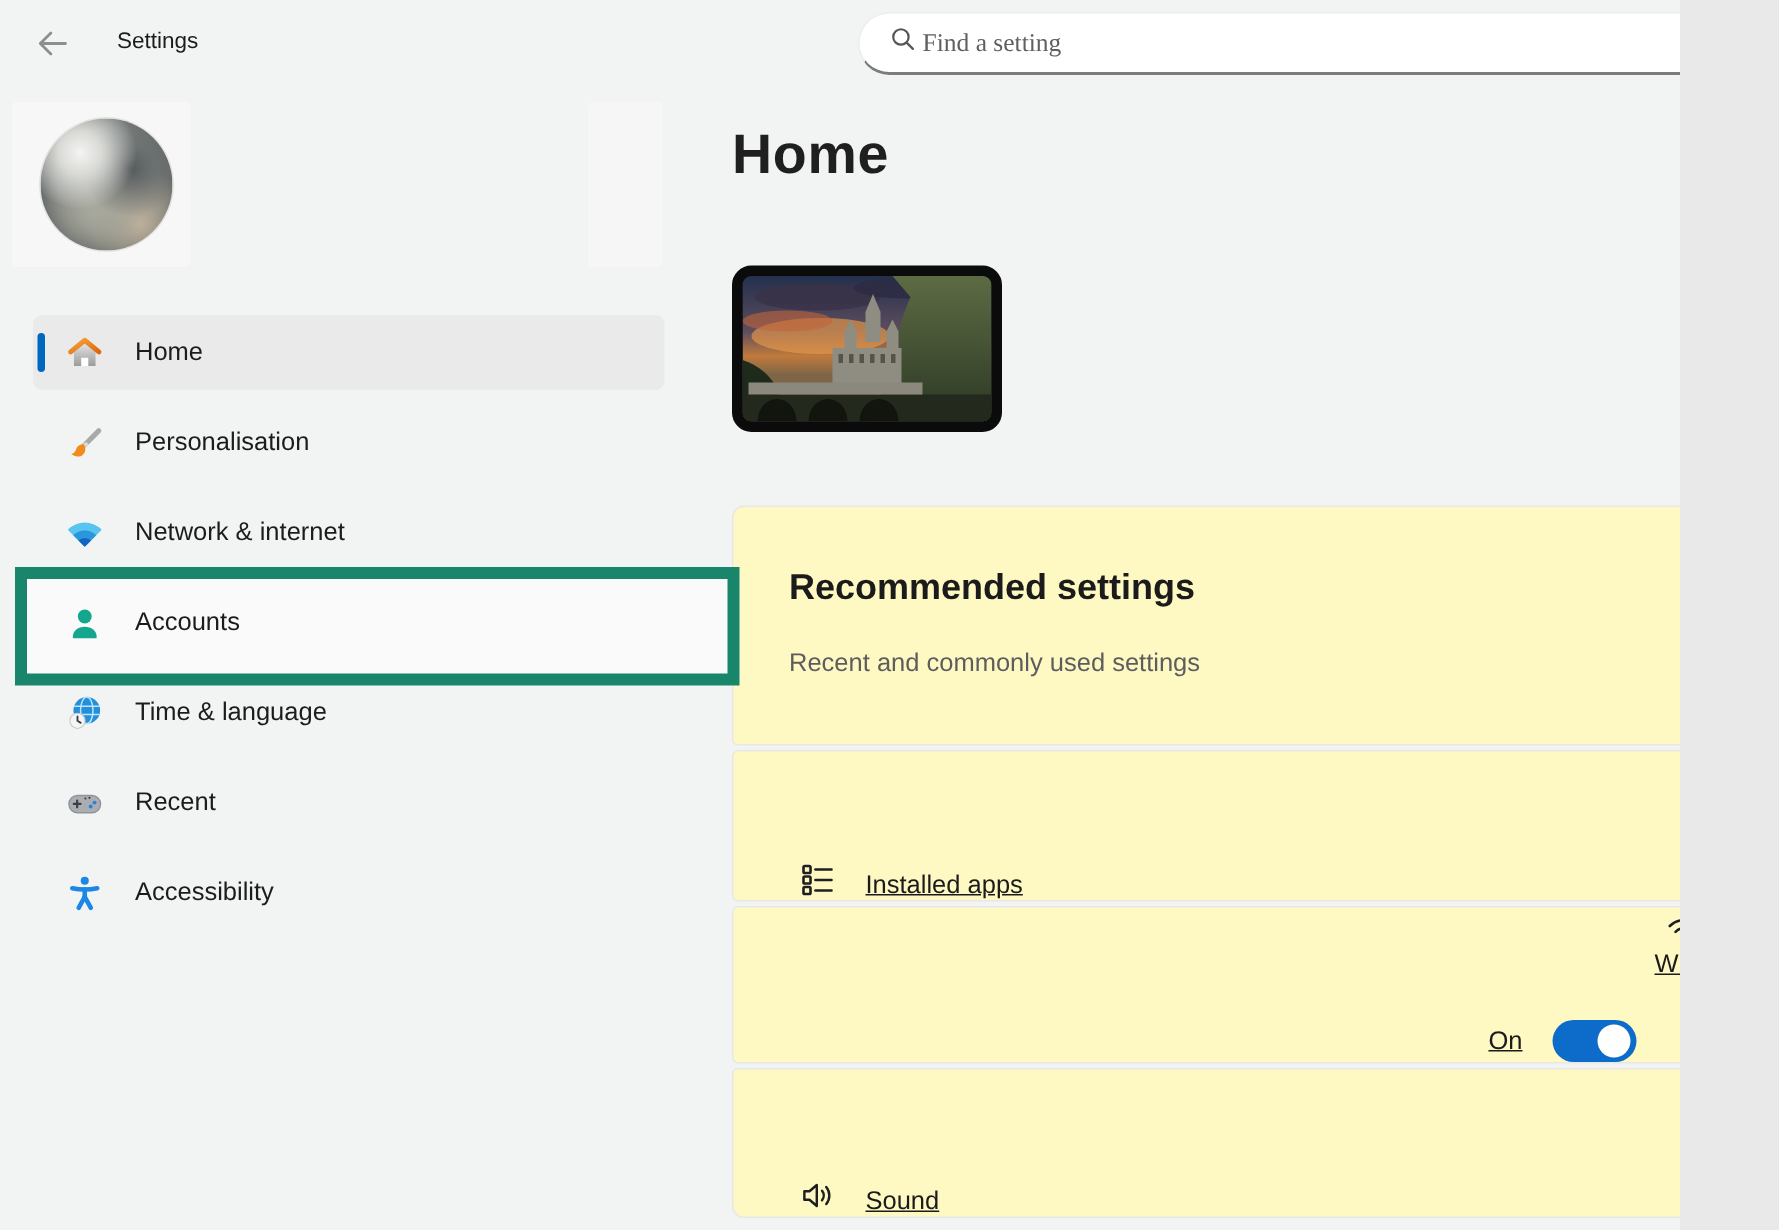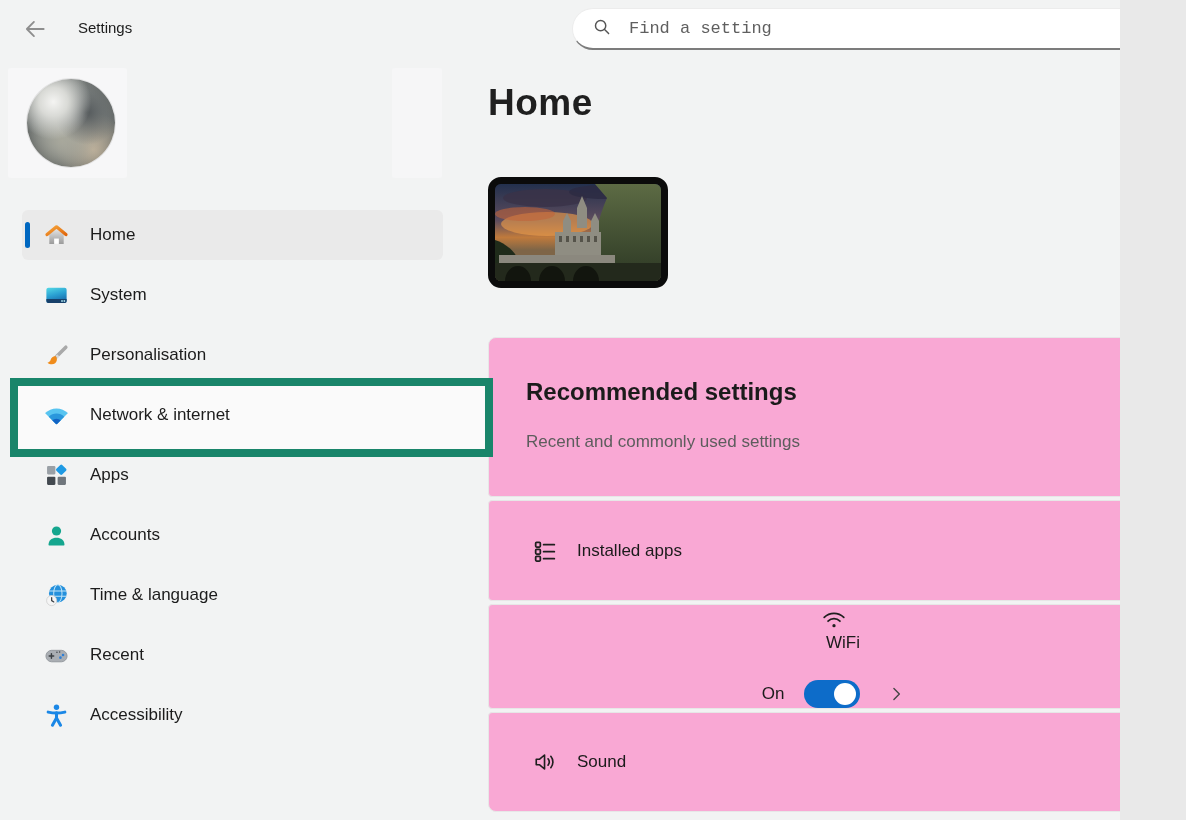--- a/index.html
+++ b/index.html
@@ -10,22 +10,22 @@
   
   .back-btn{position:absolute;left:20px;top:14px;width:30px;height:30px;border:none;background:transparent;cursor:pointer;padding:2px;}
   .win-title{position:absolute;left:78px;top:19px;font-size:15px;color:#1c1c1c;}
   .searchbox{
     position:absolute;left:572px;top:8px;width:648px;height:42px;box-sizing:border-box;
     background:#ffffff;border:1px solid #ececec;border-bottom:2px solid #7c7c7c;
     border-radius:22px;display:flex;align-items:center;padding-left:18px;
   }
   .searchbox svg{flex:0 0 auto;}
   .searchbox input{
-    border:none;outline:none;background:transparent;font-family:Liberation Mono, monospace;
-    font-size:17px;color:#3a3a3a;margin-left:14px;width:480px;
+    border:none;outline:none;background:transparent;font-family:Liberation Serif, serif;
+    font-size:17px;color:#3a3a3a;width:480px;
   }
   .searchbox input::placeholder{color:#5f5f5f;opacity:1;}
   
   .sidebar{position:absolute;left:0;top:60px;width:460px;height:760px;z-index:2;}
   .ph-block{position:absolute;background:#f7f7f8;border-radius:3px;}
   .ph-avatar{left:8px;top:8px;width:119px;height:110px;}
   .ph-side{left:392px;top:8px;width:50px;height:110px;background:#f6f6f7;}
   .avatar{
     position:absolute;left:27px;top:19px;width:88px;height:88px;border-radius:50%;
     background:
@@ -54,28 +54,28 @@
     border:8px solid #19856a;background:#fafafa;z-index:1;
   }
   
   .main{position:absolute;left:485px;top:60px;width:701px;height:760px;z-index:0;}
   .page-title{position:absolute;left:3px;top:22px;margin:0;font-size:37px;font-weight:600;color:#1f1f1f;letter-spacing:0.5px;}
   .thumb{
     position:absolute;left:3px;top:117px;width:166px;height:97px;
     border:7px solid #0b0b0b;border-radius:13px;overflow:hidden;background:#223;
   }
   .card{
-    position:absolute;left:3px;width:690px;background:#f9a8d4;border:1px solid #e7e7e7;
+    position:absolute;left:3px;width:690px;background:#fef9c3;border:1px solid #e7e7e7;
     box-sizing:border-box;
   }
   .card-header{top:277px;height:160px;border-radius:8px 8px 4px 4px;padding:40px 0 0 37px;}
   .card-header h2{margin:0 0 26px 0;font-size:24px;font-weight:600;color:#1b1b1b;}
   .card-header p{margin:0;font-size:17px;color:#5d5d5d;}
   .row{
-    display:flex;align-items:center;padding:0 40px 0 42px;border-radius:4px;cursor:pointer;
+    display:flex;align-items:flex-end;padding:0 40px 0 42px;border-radius:4px;cursor:pointer;text-decoration:underline;
   }
   .row-1{top:440px;height:101px;}
   .row-2{top:544px;height:105px;flex-direction:column;}
   .row-3{top:652px;height:100px;border-radius:4px 4px 8px 8px;}
   .row-icon{width:28px;height:28px;flex:0 0 auto;}
   .row-label{margin-left:18px;font-size:17px;color:#1b1b1b;flex:1 1 auto;}
   .row-right{display:flex;align-items:center;gap:20px;}
   .status-text{font-size:17px;color:#1b1b1b;}
   .toggle{
     position:relative;width:56px;height:28px;border-radius:14px;background:#0d6cc9;
@@ -133,38 +133,20 @@
                 </linearGradient>
             </defs>
             <path d="M5.6 10.8 v8.7 h12.8 v-8.7 L12 5.8 z" fill="url(#gHouse)"></path>
             <path d="M9.9 19.5 v-4.8 h4.2 v4.8 z" fill="#ffffff"></path>
             <path d="M3.6 11.2 L12 4.3 l8.4 6.9" fill="none" stroke="url(#gRoof)" stroke-width="2.9" stroke-linecap="round" stroke-linejoin="round"></path>
           </svg>
         </span>
         <span class="nav-label">Home</span>
       </div>
 
-      <div class="nav-item">
-        <span class="nav-icon">
-          <svg width="27" height="27" viewBox="0 0 24 24">
-            <defs>
-                <linearGradient id="gSys" x1="0" y1="0" x2="0.35" y2="1">
-                  <stop offset="0" stop-color="#55dae6"></stop>
-                  <stop offset="0.55" stop-color="#2aa0d2"></stop>
-                  <stop offset="1" stop-color="#1a6fae"></stop>
-                </linearGradient>
-              </defs>
-            <rect x="3" y="5" width="18" height="13.6" rx="1.8" fill="url(#gSys)"></rect>
-            <path d="M3 15.2 h18 v1.6 a1.8 1.8 0 0 1 -1.8 1.8 H4.8 A1.8 1.8 0 0 1 3 16.8 z" fill="#17406a"></path>
-            <circle cx="16.9" cy="16.9" r="0.8" fill="#a5dcea"></circle>
-              <circle cx="19" cy="16.9" r="0.8" fill="#a5dcea"></circle>
-          </svg>
-        </span>
-        <span class="nav-label">System</span>
-      </div>
 
 
       <div class="nav-item">
         <span class="nav-icon">
           <svg width="27" height="27" viewBox="0 0 24 24">
             <path d="M20.3 4.6 L11.8 13.2" stroke="#a9a9a9" stroke-width="3.1" stroke-linecap="round"></path>
             <path d="M12.9 11.2 l1.6 1.6 -2 2 c-0.3-1-0.9-1.9-1.6-2.5 z" fill="#d9d9d9"></path>
             <path d="M11 12.4 c-2.3 0.3 -3.6 1.5 -4.1 3.1 -0.5 1.5 -1.3 2.4 -2.9 2.9 1.8 1.7 5 2 6.8 0.5 1.5 -1.2 2 -3.3 1.2 -5.1 z" fill="#f08c1b"></path>
           </svg>
         </span>
@@ -182,31 +164,20 @@
             <g clip-path="url(#wedge)">
               <circle cx="12" cy="20" r="14.3" fill="#58c4f0"></circle>
               <circle cx="12" cy="20" r="9.7" fill="#2a97dc"></circle>
               <circle cx="12" cy="20" r="5.2" fill="#1263c4"></circle>
             </g>
           </svg>
         </span>
         <span class="nav-label">Network &amp; internet</span>
       </div>
 
-      <div class="nav-item">
-        <span class="nav-icon">
-          <svg width="27" height="27" viewBox="0 0 24 24">
-            <rect x="3.6" y="3.6" width="7.4" height="7.4" rx="1" fill="#9aa0a6"></rect>
-            <rect x="3.6" y="13" width="7.4" height="7.4" rx="1" fill="#43494f"></rect>
-            <rect x="13" y="13" width="7.4" height="7.4" rx="1" fill="#70767c"></rect>
-            <rect x="12.6" y="3.2" width="7.3" height="7.3" rx="1.2" fill="#1f9ae4" transform="rotate(45 16.2 6.8)"></rect>
-          </svg>
-        </span>
-        <span class="nav-label">Apps</span>
-      </div>
 
       <div class="nav-item">
         <span class="nav-icon">
           <svg width="27" height="27" viewBox="0 0 24 24">
             <circle cx="12" cy="8" r="4.1" fill="#15a68e"></circle>
             <path d="M4.9 20.3 c0-4 3.2-6.3 7.1-6.3 s7.1 2.3 7.1 6.3 q0 0.6 -0.6 0.6 h-13 q-0.6 0 -0.6 -0.6 z" fill="#15a68e"></path>
           </svg>
         </span>
         <span class="nav-label">Accounts</span>
       </div>

